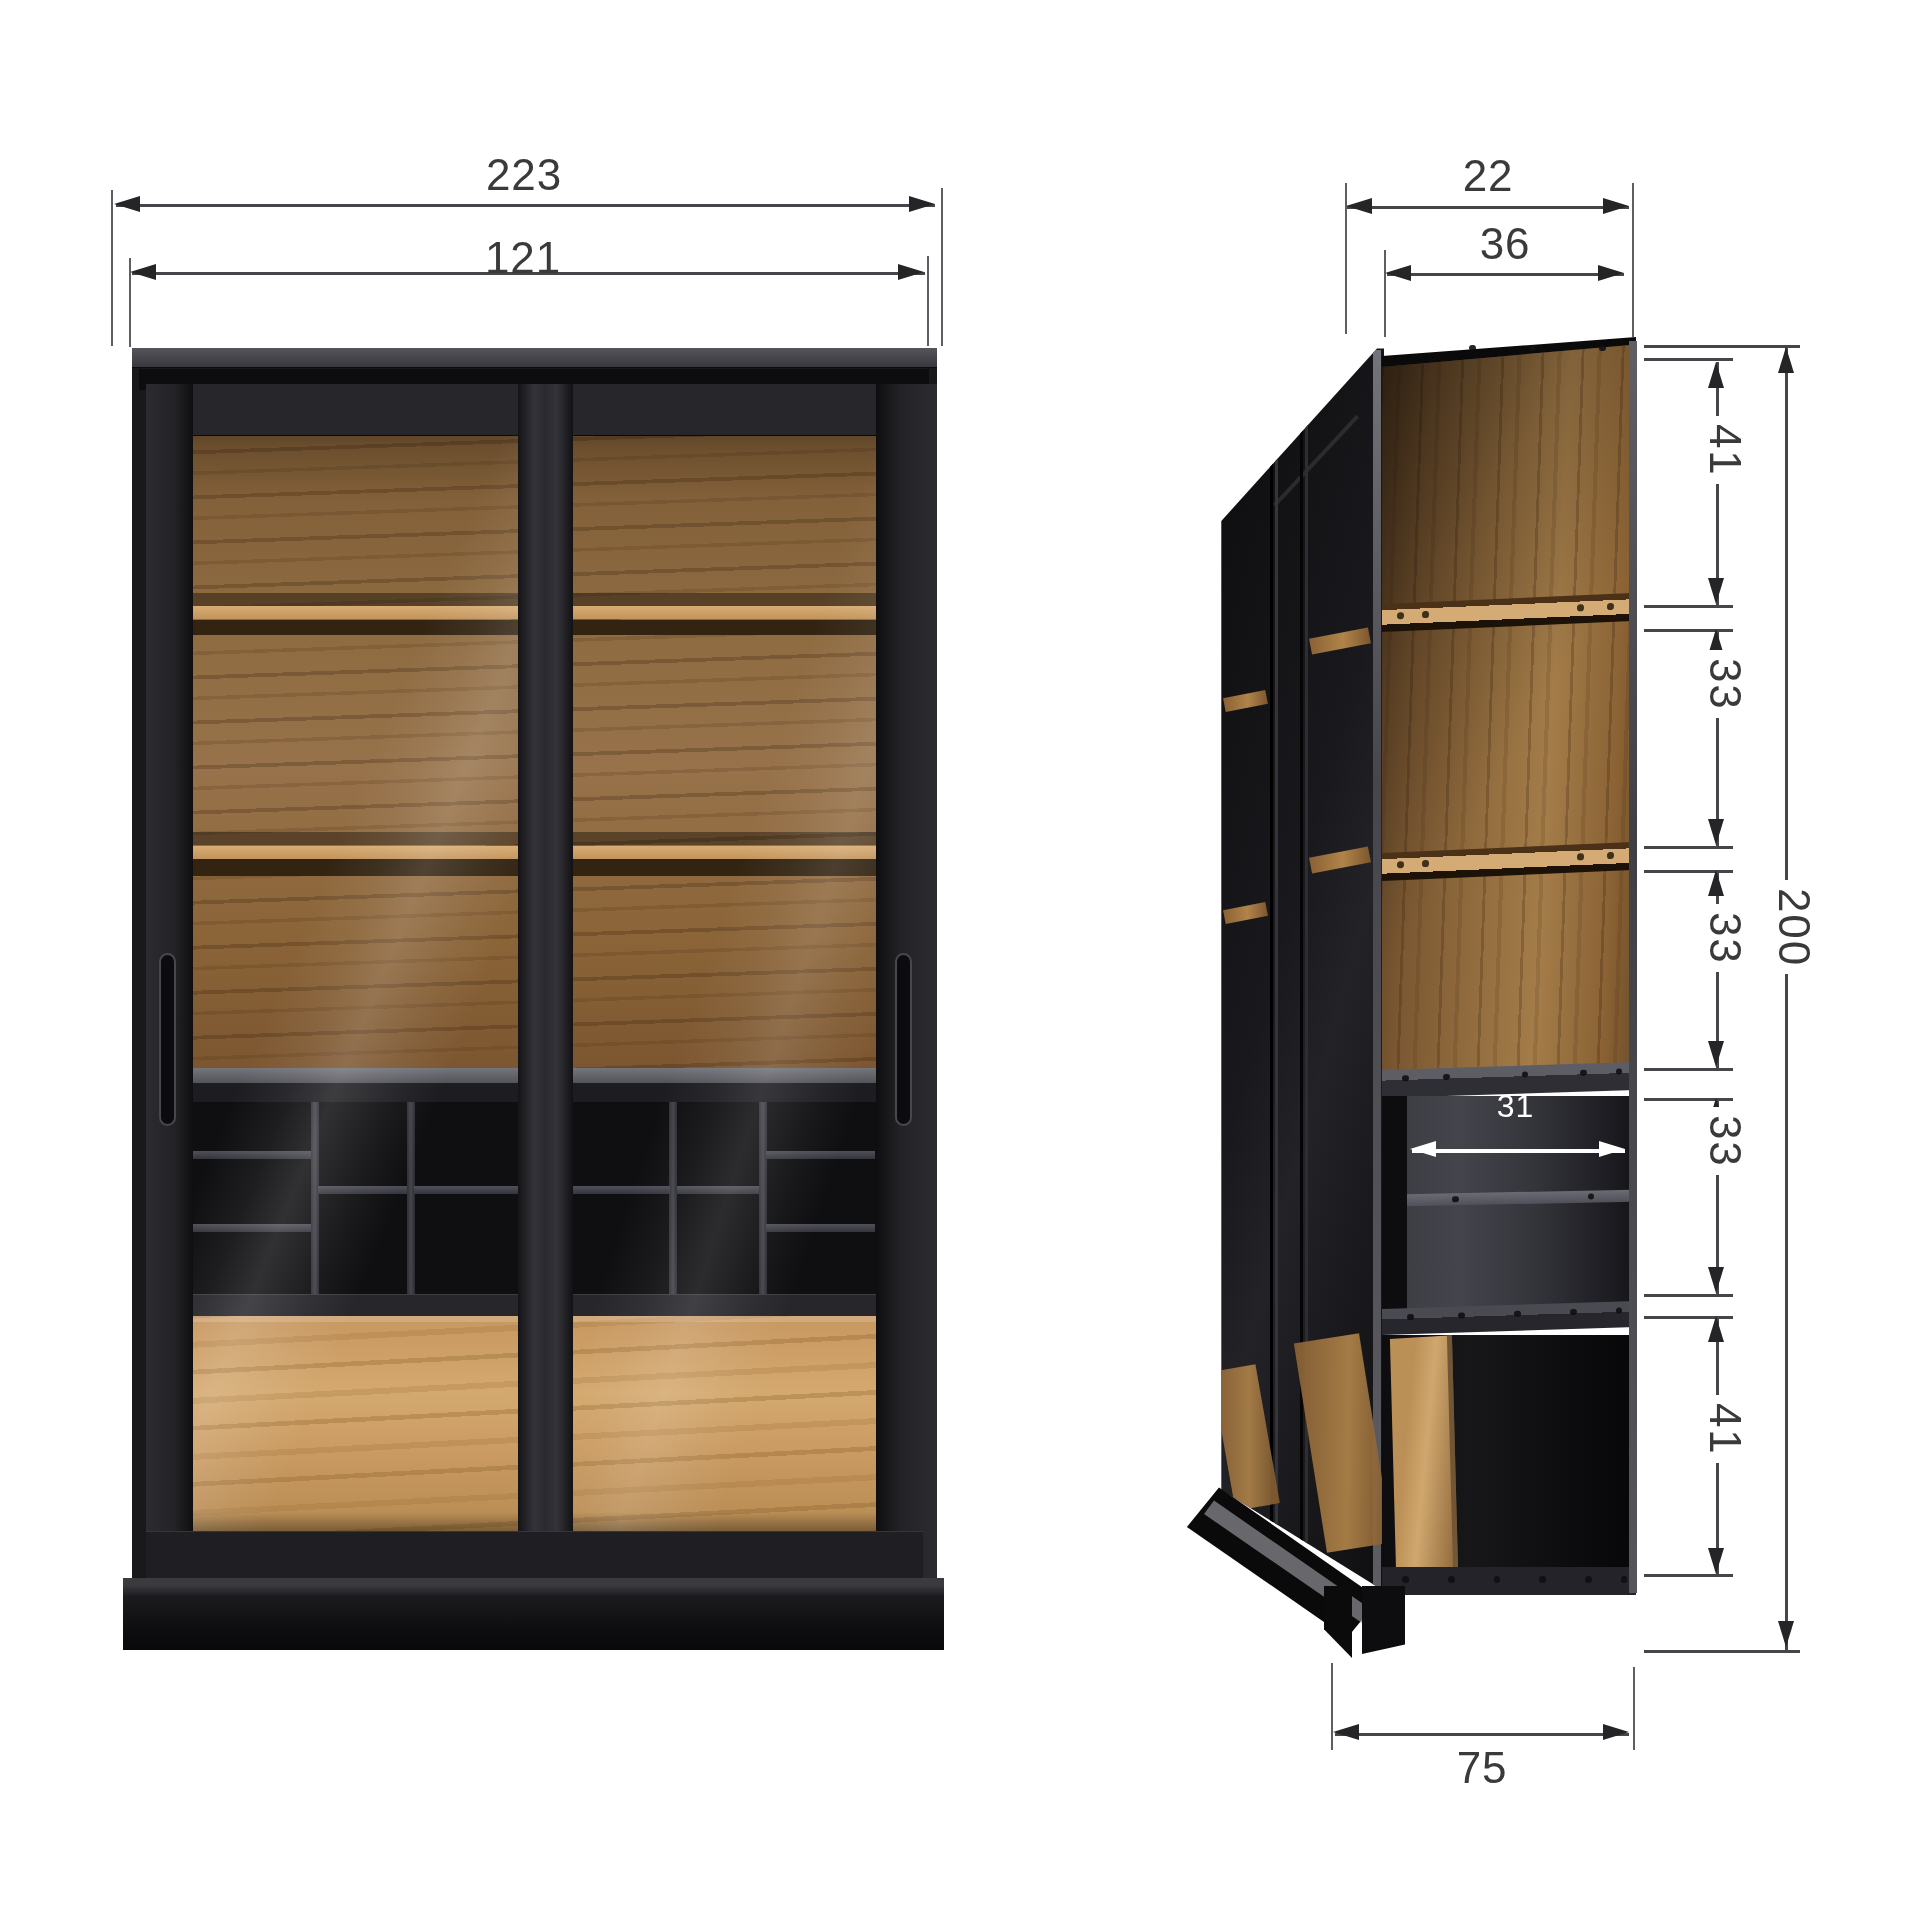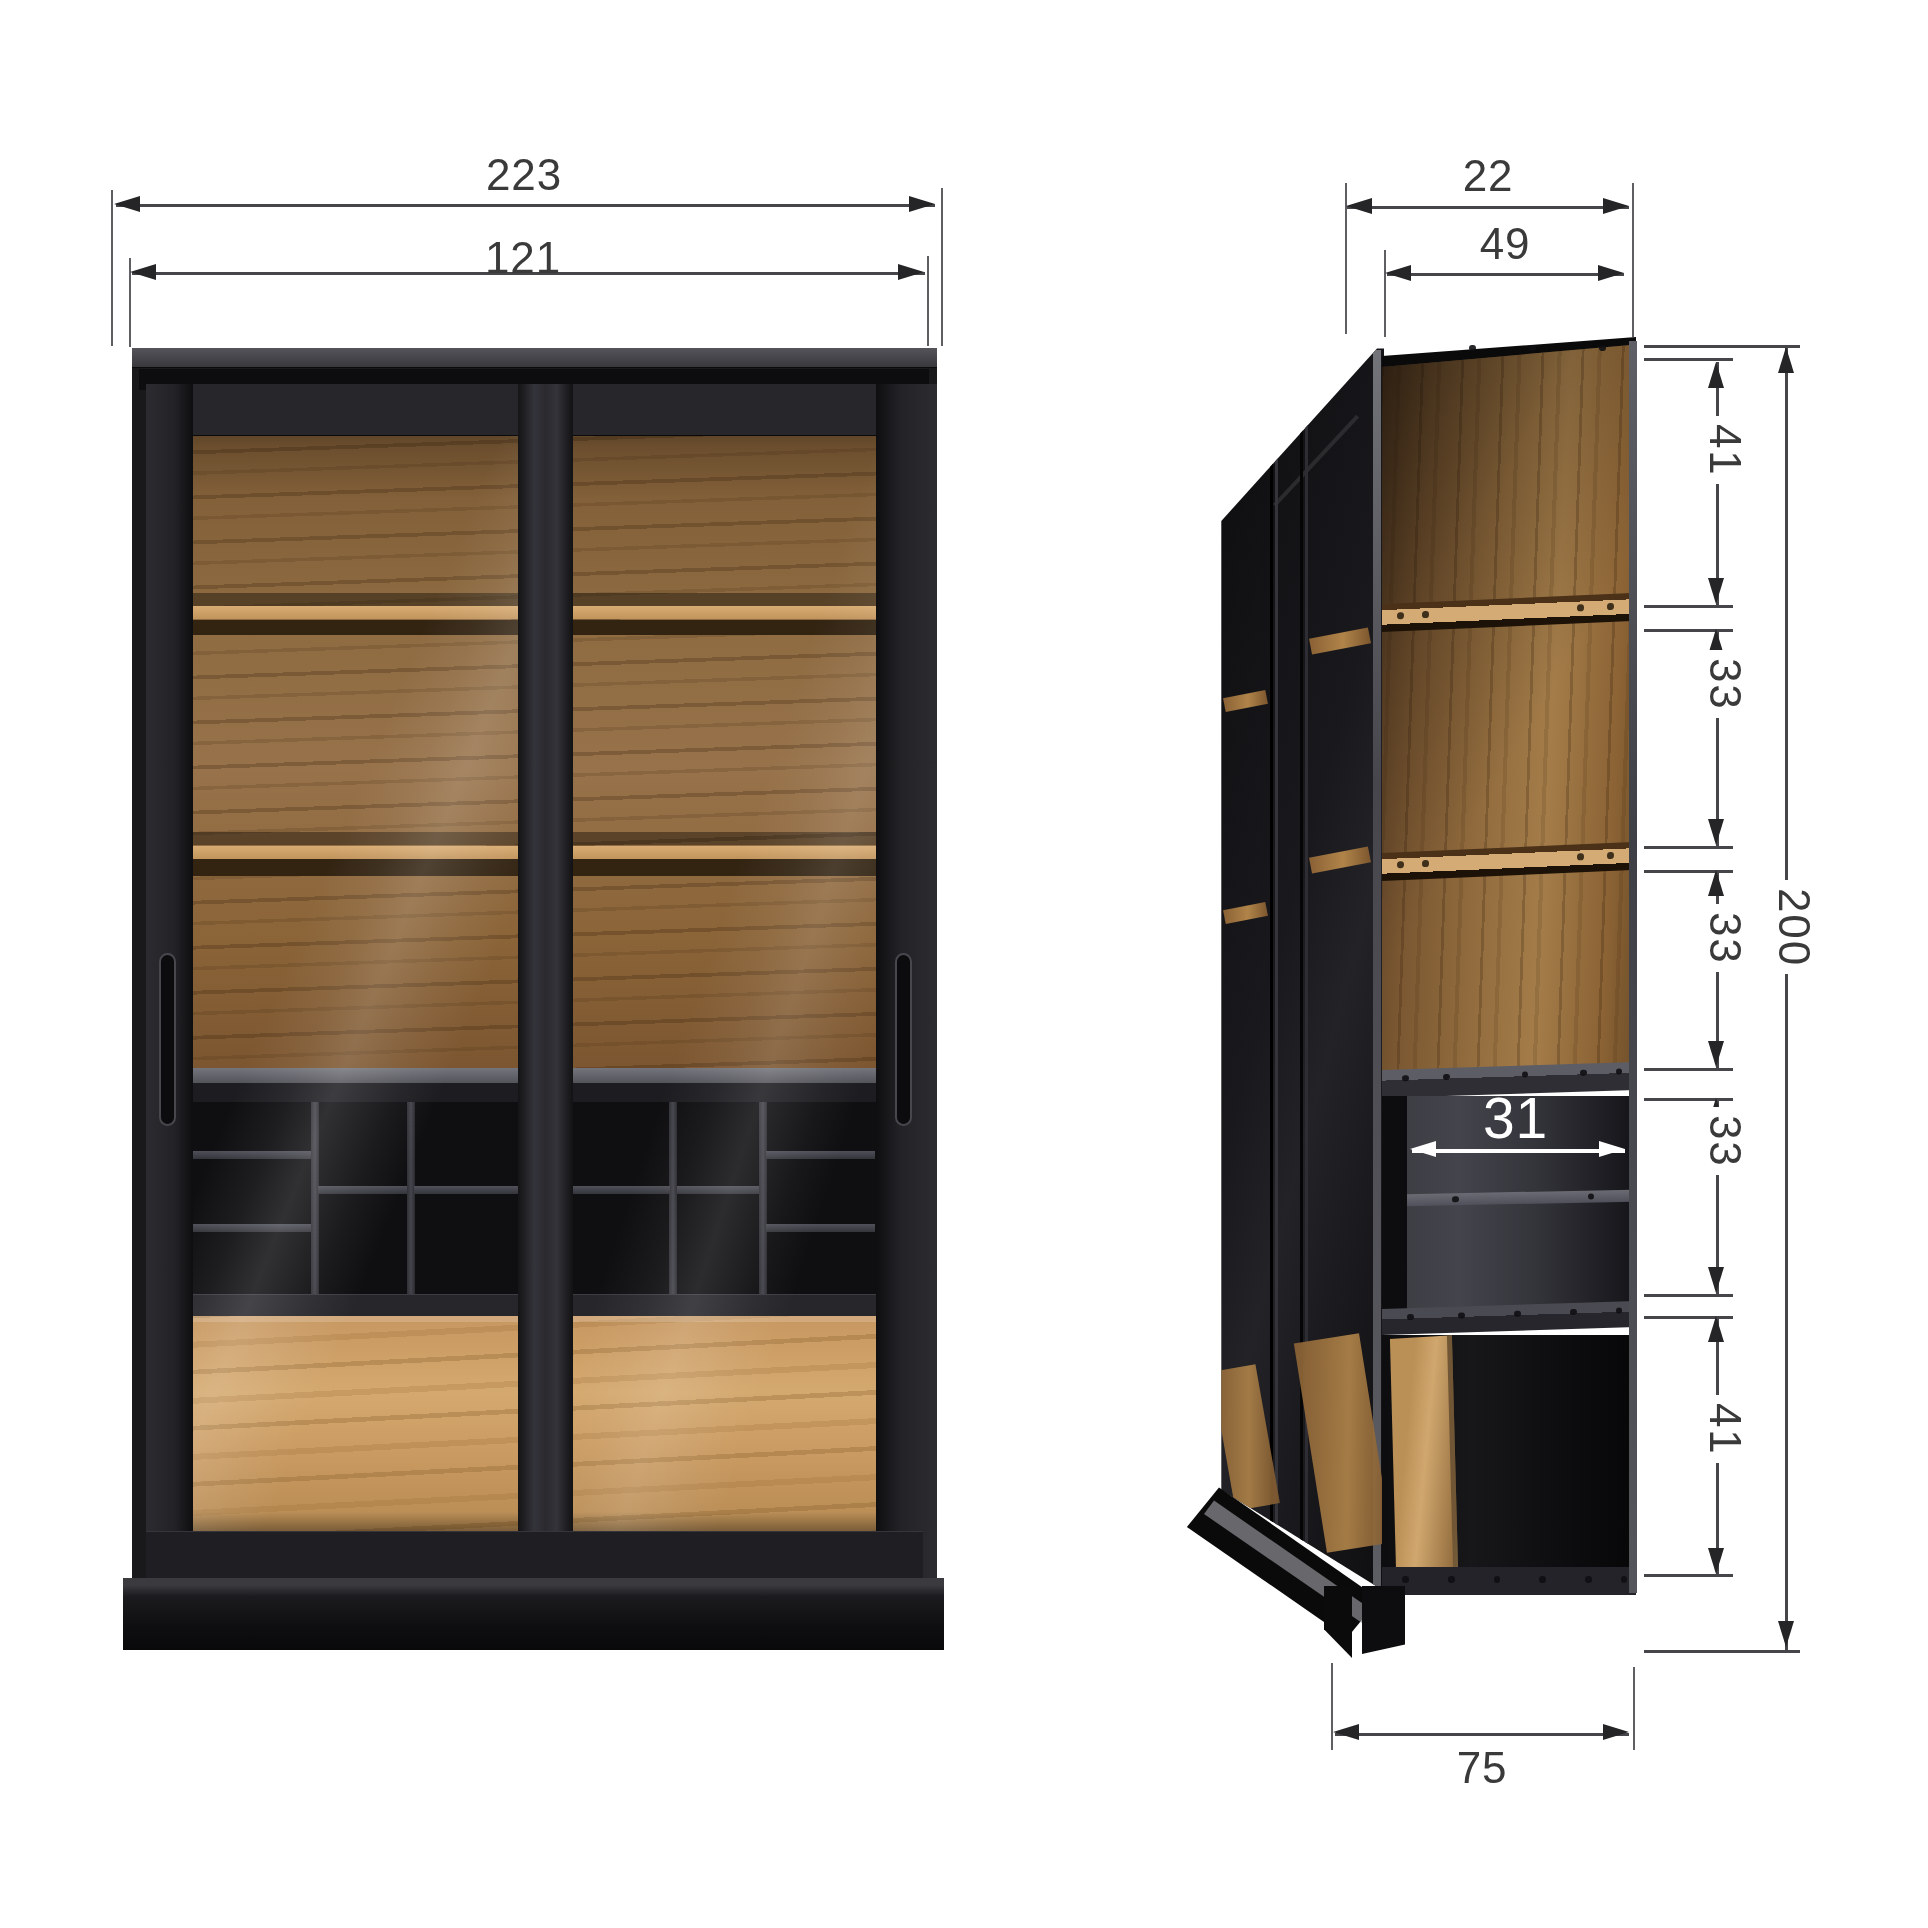--- a/index.html
+++ b/index.html
@@ -200,21 +200,21 @@
     <div class="ext" style="left:1632px;top:183px;height:154px;"></div>
 
     <div class="lnh" style="left:1347px;top:206px;width:282px;"></div>
     <div class="arl" style="left:1346px;top:198px;"></div>
     <div class="arr" style="left:1603px;top:198px;"></div>
     <div class="num" style="left:1394px;top:154px;width:188px;">22</div>
 
     <div class="lnh" style="left:1387px;top:273px;width:237px;"></div>
     <div class="arl" style="left:1385px;top:265px;"></div>
     <div class="arr" style="left:1598px;top:265px;"></div>
-    <div class="num" style="left:1411px;top:222px;width:188px;">49</div>
+    <div class="num" style="left:1411px;top:222px;width:188px;">36</div>
 
     <div class="tick" style="left:1644px;top:345px;width:156px;"></div>
     <div class="tick" style="left:1644px;top:358px;width:89px;"></div>
     <div class="tick" style="left:1644px;top:605px;width:89px;"></div>
     <div class="tick" style="left:1644px;top:629px;width:89px;"></div>
     <div class="tick" style="left:1644px;top:846px;width:89px;"></div>
     <div class="tick" style="left:1644px;top:870px;width:89px;"></div>
     <div class="tick" style="left:1644px;top:1068px;width:89px;"></div>
     <div class="tick" style="left:1644px;top:1098px;width:89px;"></div>
     <div class="tick" style="left:1644px;top:1294px;width:89px;"></div>
@@ -248,21 +248,21 @@
     <div class="vnum" style="left:1701px;top:1395px;">41</div>
 
     <div class="lnv" style="left:1785px;top:345px;height:1305px;"></div>
     <div class="aru" style="left:1778px;top:347px;"></div>
     <div class="ard" style="left:1778px;top:1621px;"></div>
     <div class="vnum" style="left:1770px;top:880px;">200</div>
 
     <div class="lnh wl" style="left:1412px;top:1149px;width:213px;height:3.8px;"></div>
     <div class="arl arlw" style="left:1410px;top:1141px;"></div>
     <div class="arr arrw" style="left:1599px;top:1141px;"></div>
-    <div class="num" style="left:1431px;top:1090px;width:169px;color:#ffffff;font-size:57px;">31</div>
+    <div class="num" style="left:1431px;top:1090px;width:169px;color:#ffffff;font-size:32px;">31</div>
 
     <div class="ext" style="left:1331px;top:1663px;height:87px;"></div>
     <div class="ext" style="left:1633px;top:1667px;height:83px;"></div>
     <div class="lnh" style="left:1335px;top:1733px;width:294px;"></div>
     <div class="arl" style="left:1333px;top:1724px;"></div>
     <div class="arr" style="left:1603px;top:1724px;"></div>
     <div class="num" style="left:1388px;top:1746px;width:188px;">75</div>
   </div>
 
 </div>

